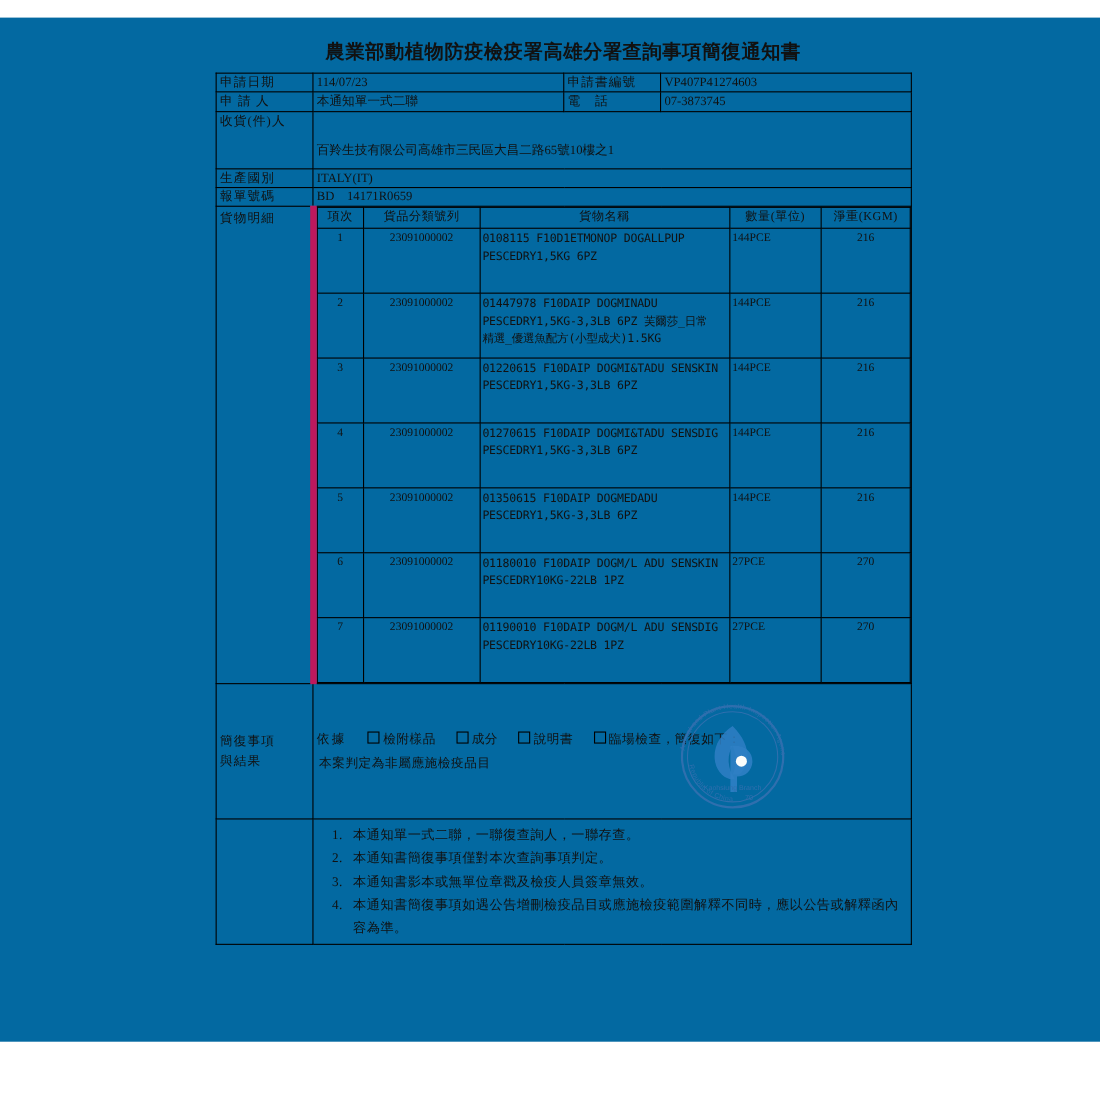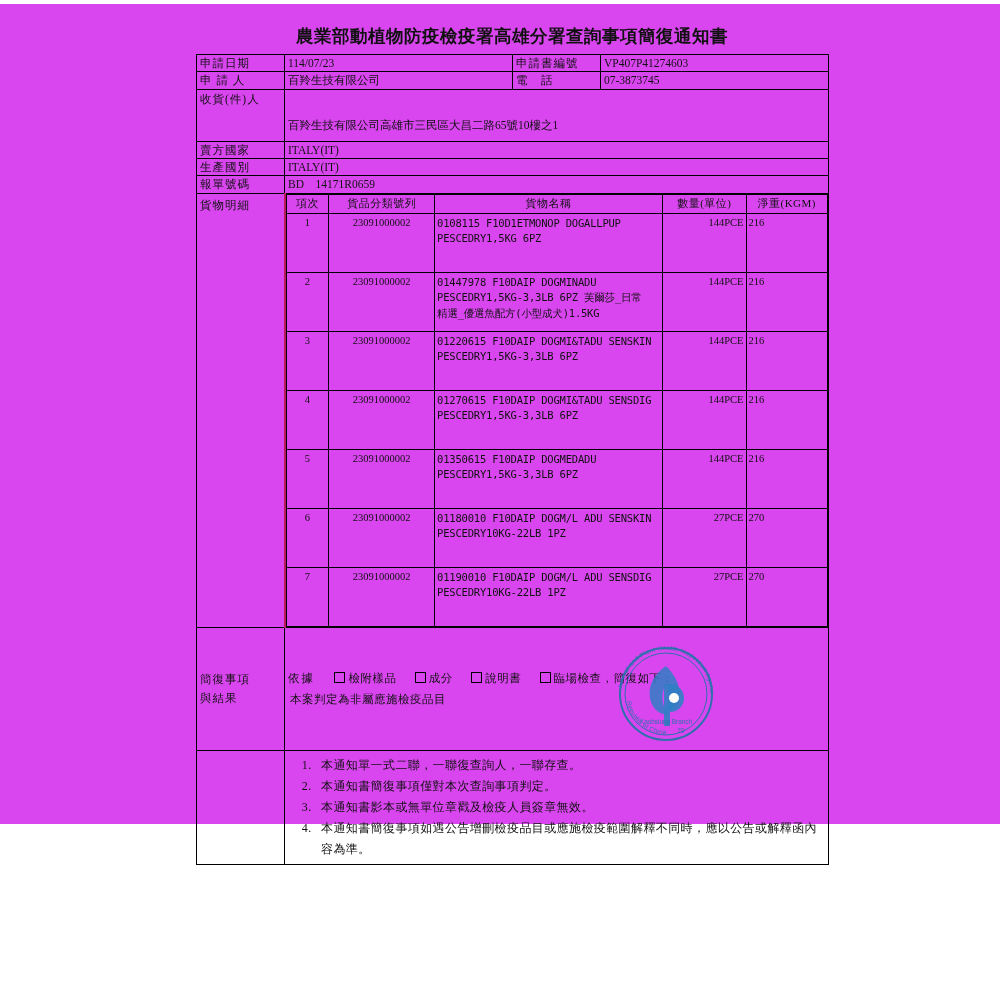--- a/index.html
+++ b/index.html
@@ -10,24 +10,24 @@
   body {
     width: 1000px;
     height: 1000px;
     font-family: "Liberation Serif", serif;
     color: #111;
     position: relative;
     overflow: hidden;
   }
   .page {
     position: absolute;
-    left: 0; top: 4px;
+    left: 0; top: 16px;
     width: 1000px;
-    height: 820px;
-    background: #d946ef;
+    height: 931px;
+    background: #0369a1;
   }
   .doc {
     position: absolute;
     left: 196px;
     top: 18px;
     width: 632px;
     height: 910px;
     font-size: 11px;
     line-height: 1.25;
   }
@@ -89,22 +89,22 @@
   .g-idx { text-align: center; vertical-align: middle; }
   .g-code { text-align: center; vertical-align: middle; font-family: "Liberation Serif", serif;}
   .g-name {
     text-align: left;
     font-family: "DejaVu Sans Mono", monospace;
     font-size: 9.4px;
     line-height: 1.5;
     letter-spacing: -0.2px;
     padding-left: 3px;
   }
-  .g-qty { text-align: right; vertical-align: middle; }
-  .g-wt { vertical-align: middle; }
+  .g-qty { text-align: left; vertical-align: middle; }
+  .g-wt { text-align: center; vertical-align: middle; }
   .row-tall td { height: 54px; }
   .chk {
     display: inline-block;
     width: 9px; height: 9px;
     border: 1px solid #000;
     margin-right: 3px;
     vertical-align: -1px;
   }
   .result-cell {
     position: relative;
@@ -169,44 +169,40 @@
       </colgroup>
       <tbody>
         <tr>
           <td class="lbl">申請日期</td>
           <td class="val">114/07/23</td>
           <td class="lbl">申請書編號</td>
           <td class="val">VP407P41274603</td>
         </tr>
         <tr>
           <td class="lbl">申 請 人</td>
-          <td class="val">百羚生技有限公司</td>
+          <td class="val">本通知單一式二聯</td>
           <td class="lbl">電　話</td>
           <td class="val">07-3873745</td>
         </tr>
         <tr>
           <td class="lbl" style="height:48px;vertical-align:top;padding-top:2px;">收貨(件)人</td>
           <td class="val" colspan="3" style="vertical-align:bottom;padding-bottom:8px;">百羚生技有限公司高雄市三民區大昌二路65號10樓之1</td>
         </tr>
         <tr>
-          <td class="lbl">賣方國家</td>
-          <td class="val" colspan="3">ITALY(IT)</td>
-        </tr>
-        <tr>
           <td class="lbl">生產國別</td>
           <td class="val" colspan="3">ITALY(IT)</td>
         </tr>
         <tr>
           <td class="lbl">報單號碼</td>
           <td class="val" colspan="3">BD　14171R0659</td>
         </tr>
 
         <tr>
           <td class="lbl" style="vertical-align:top;padding-top:4px;">貨物明細</td>
-          <td colspan="3" style="padding:0;border-left:2px solid #be185d;margin-left:20px;">
+          <td colspan="3" style="padding:0;border-left:6px solid #be185d;margin-left:20px;">
             <table class="goods">
               <colgroup>
                 <col style="width:42px">
                 <col style="width:104px">
                 <col style="width:224px">
                 <col style="width:82px">
                 <col style="width:80px">
               </colgroup>
               <thead>
                 <tr>

